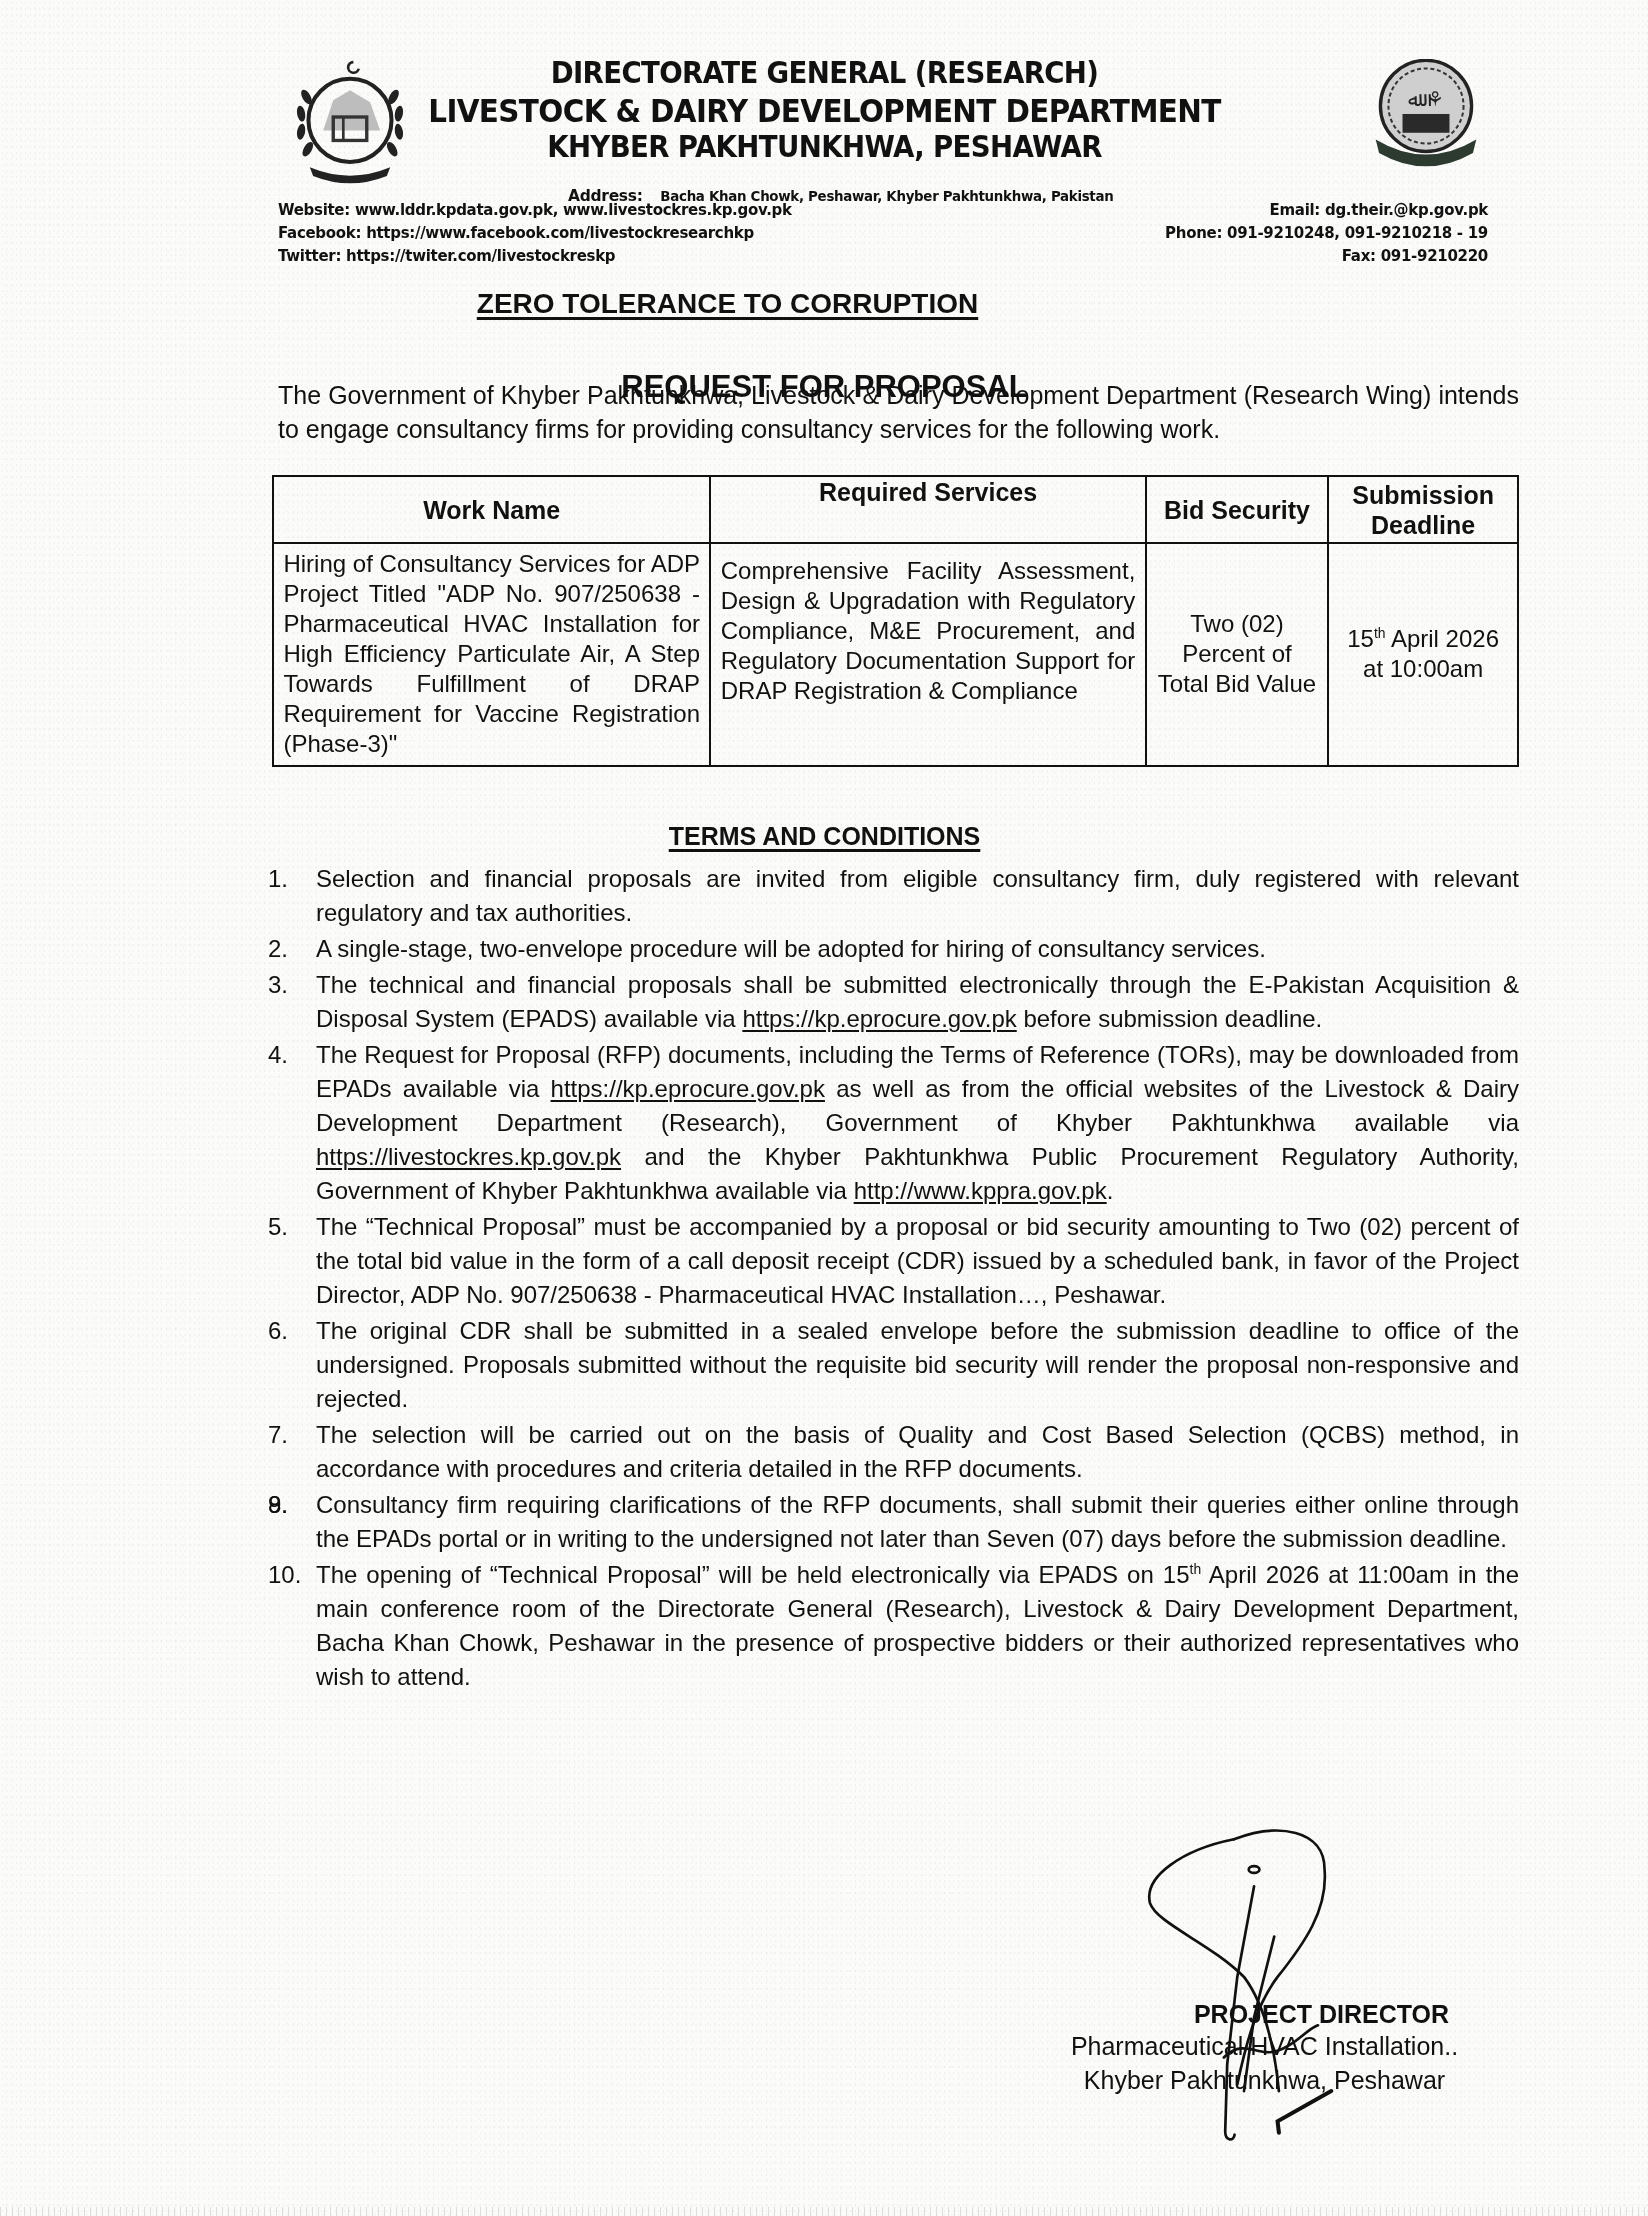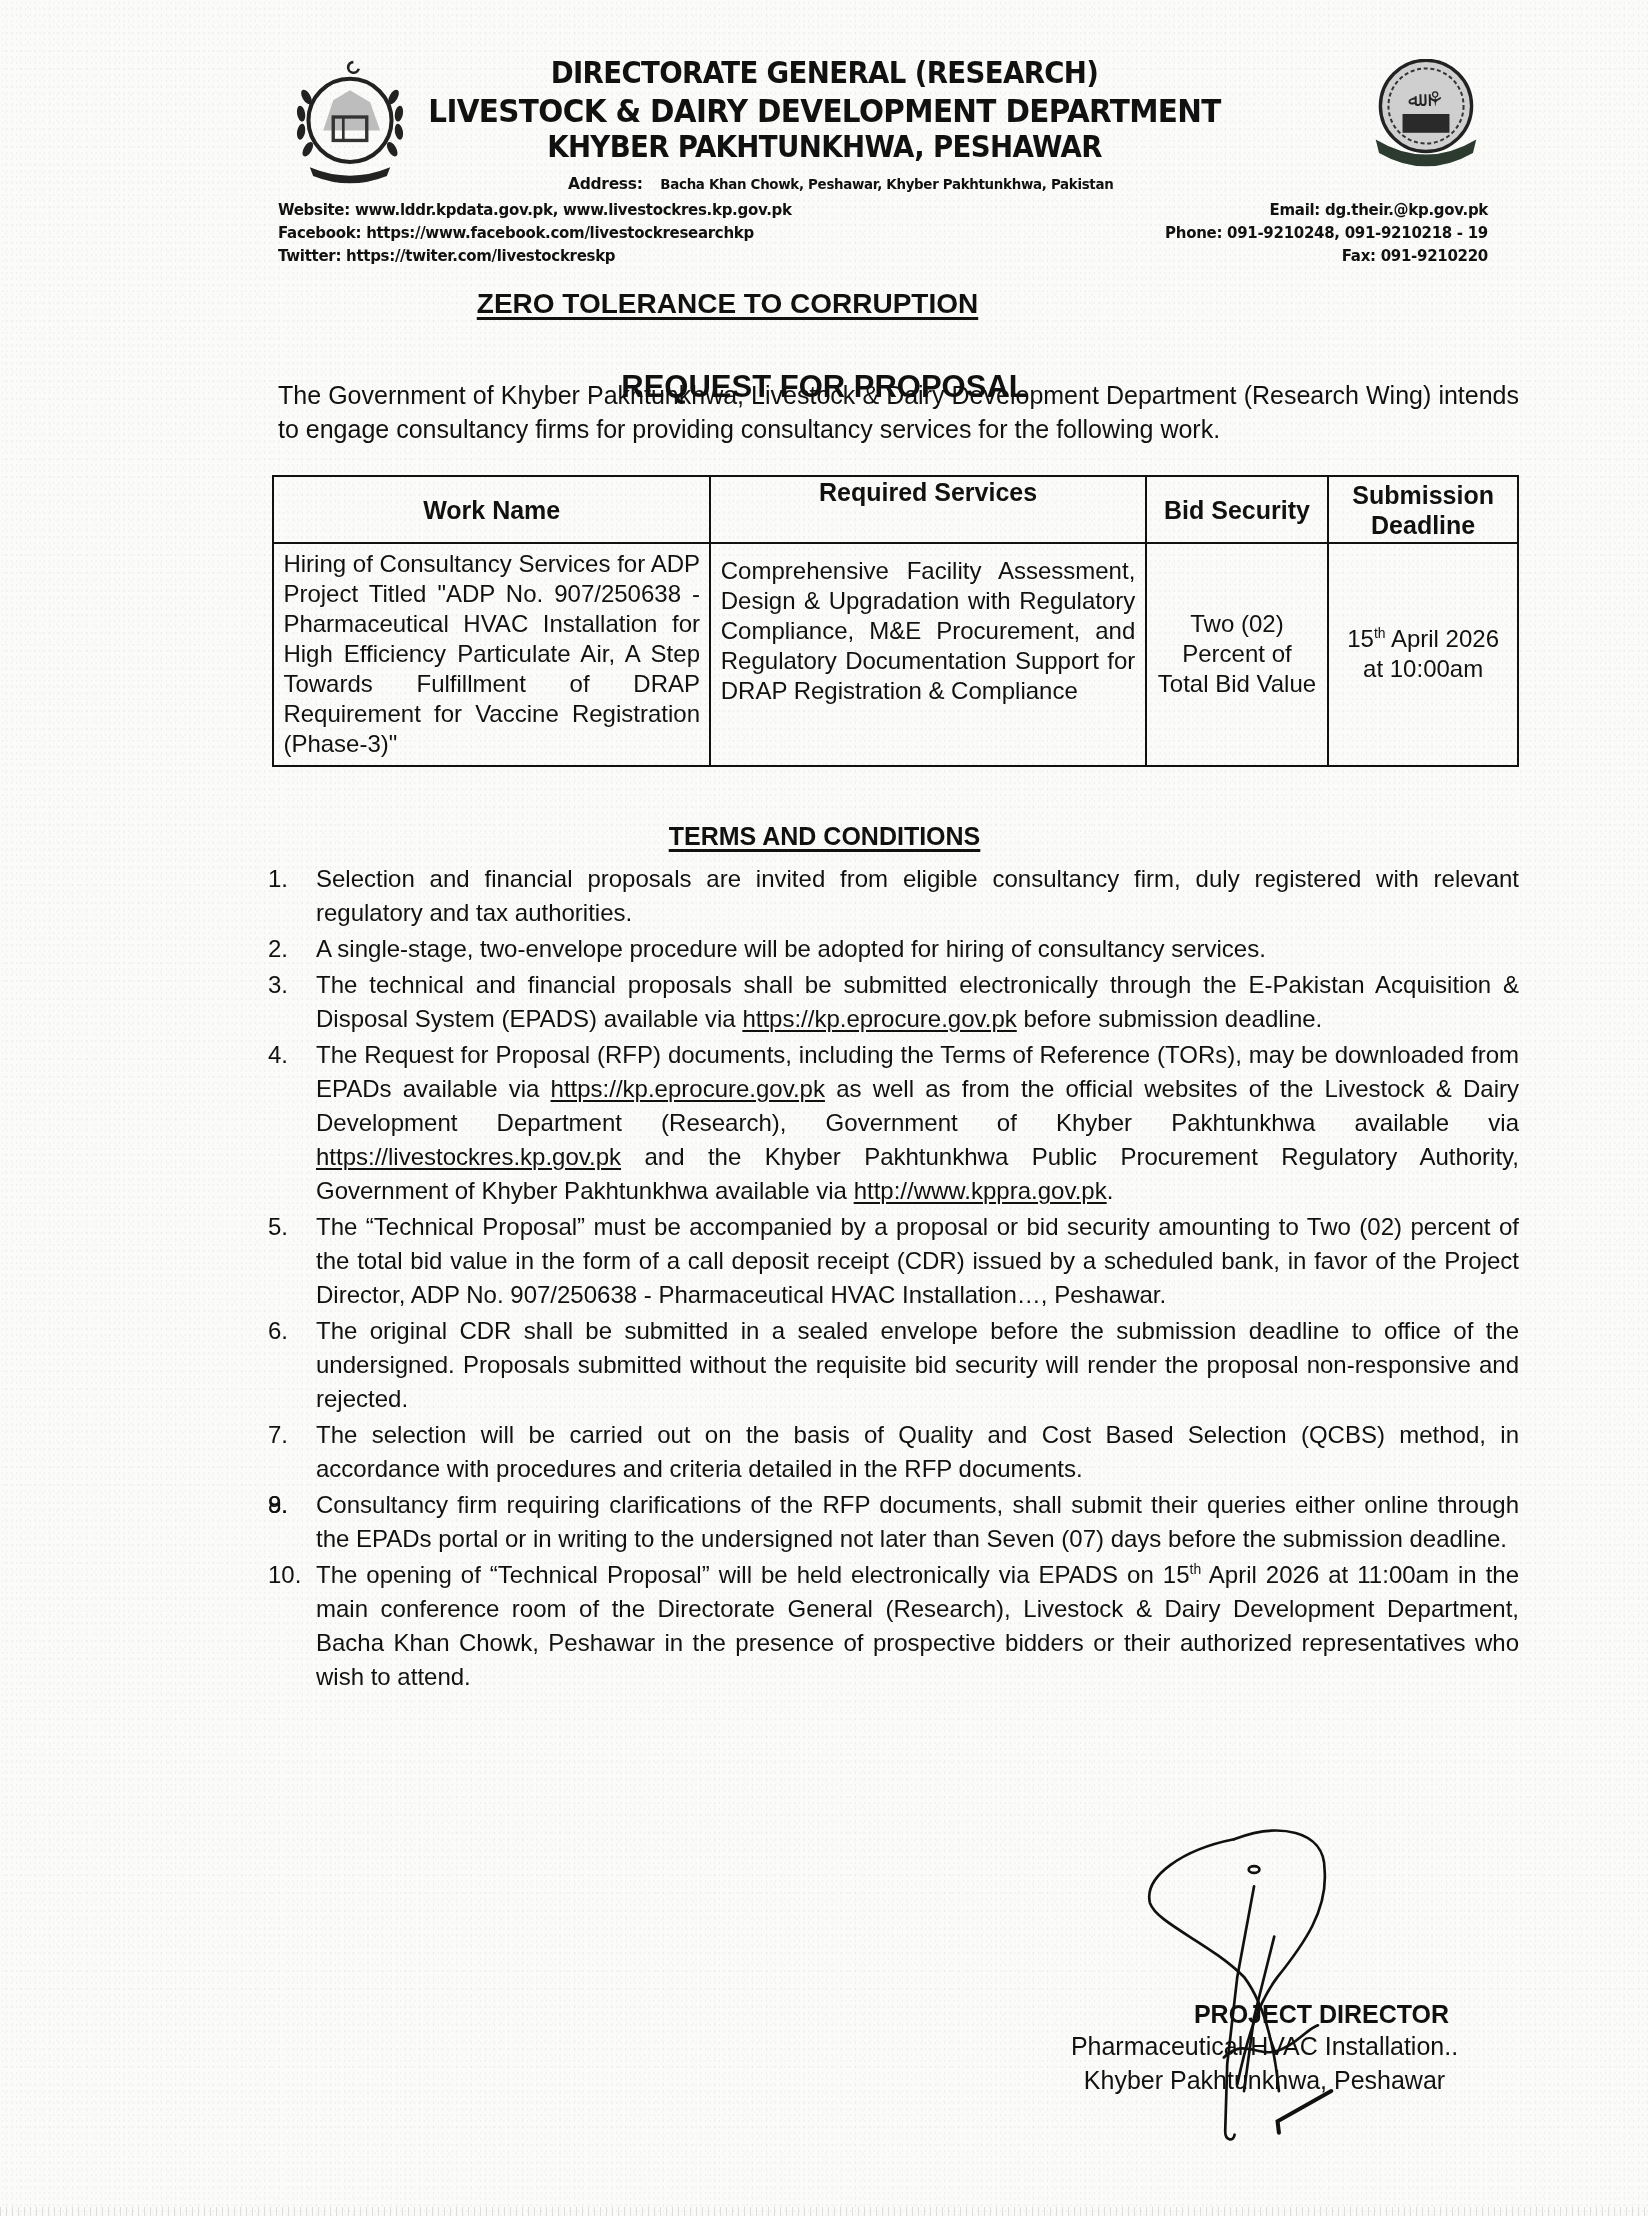--- a/index.html
+++ b/index.html
@@ -21,21 +21,21 @@
   .logo-right { left:1362px; top:59px; width:128px; height:114px; }
   .hdr-title {
     left:0; width:1649px; text-align:center; font-weight:bold;
     font-family:"DejaVu Sans", sans-serif; letter-spacing:-0.7px;
     transform:scaleX(0.92); transform-origin:center;
   }
   .hdr-1 { top:55px; font-size:30px; }
   .hdr-2 { top:92px; font-size:32px; }
   .hdr-3 { top:129px; font-size:30px; }
   .hdr-small { font-family:"DejaVu Sans", sans-serif; font-weight:bold; font-size:15px; letter-spacing:-0.3px; }
-  .addr { left:568px; top:175px; font-size:13.4px; }
+  .addr { left:568px; top:187px; font-size:13.4px; }
   .addr .lbl { font-size:15.5px; margin-right:13.4px; }
   .contact-left { left:278px; top:199px; line-height:23px; }
   .contact-right { right:161px; top:199px; text-align:right; line-height:23px; }
 
   
   .zero-tol { left:0; width:1455px; text-align:center; top:288px; }
   .zero-tol span { font-size:28px; font-weight:bold; text-decoration:underline; text-decoration-thickness:2.7px; text-underline-offset:4px; }
   .rfp { left:0; width:1649px; text-align:center; top:333px; font-size:31px; font-weight:bold;margin-top:36px; }
   .intro { left:278px; width:1241px; top:378px; font-size:25px; line-height:34px; text-align:justify; text-align-last:left; }
 

